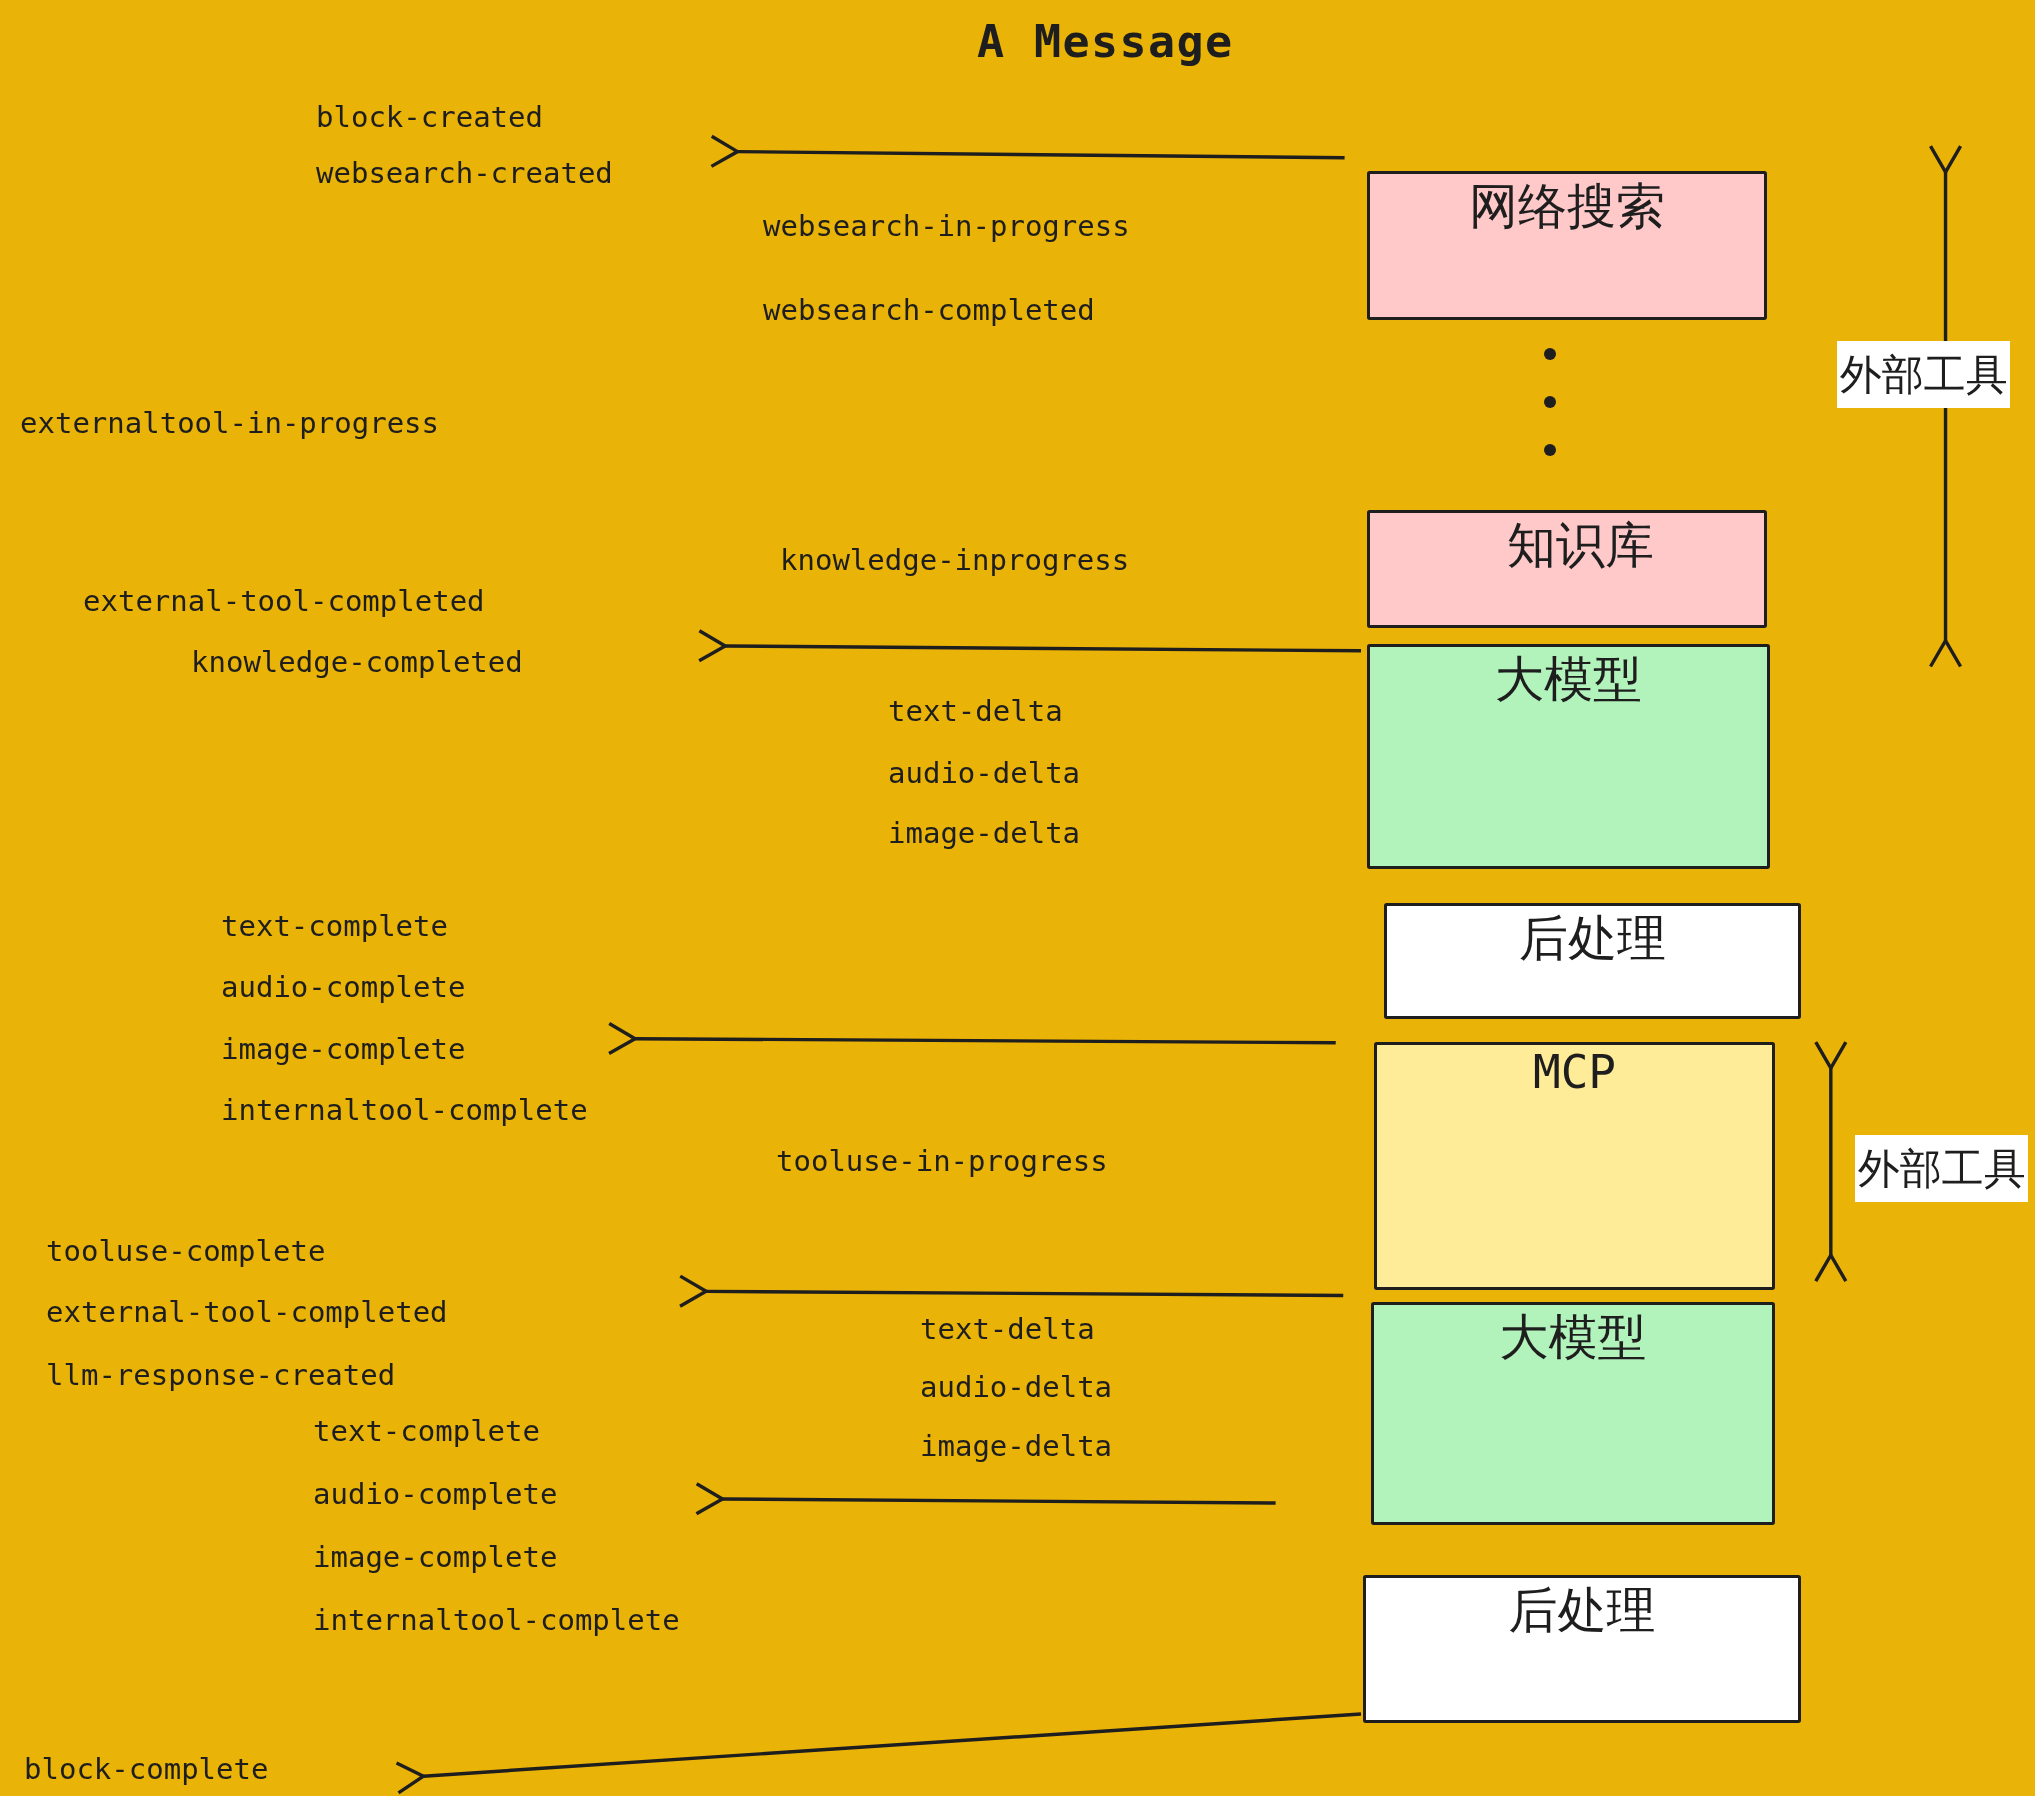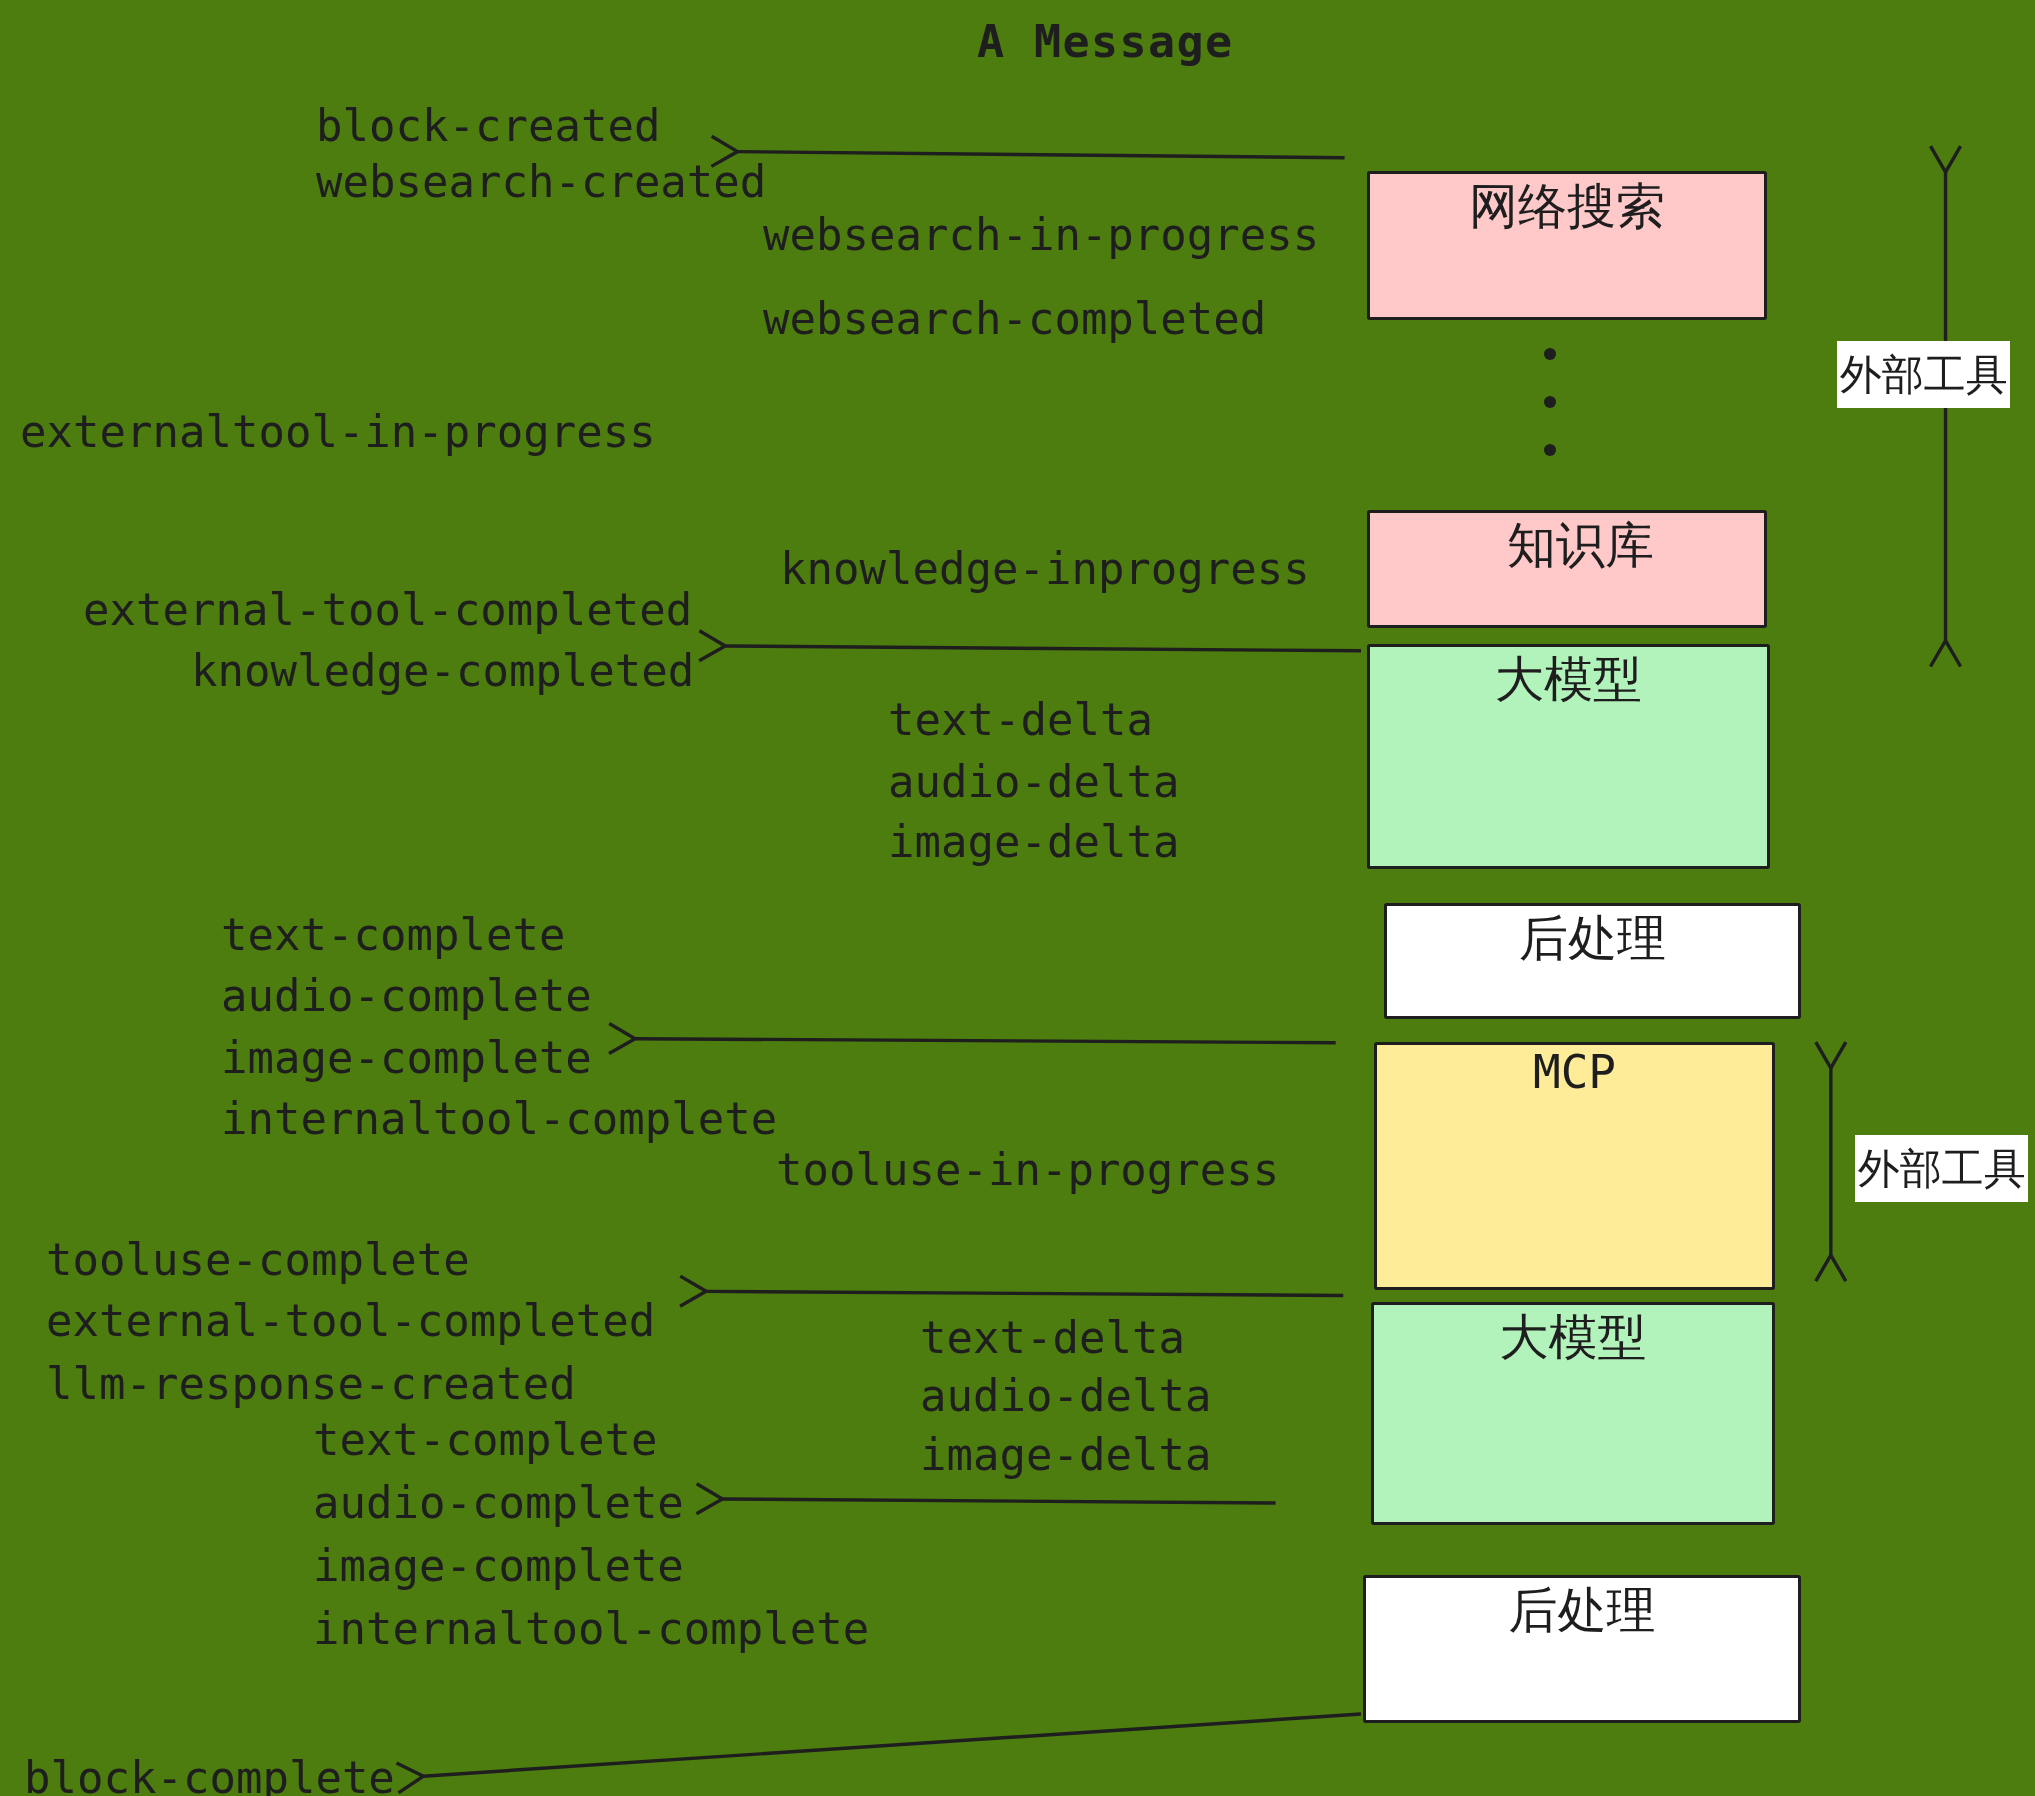--- a/index.html
+++ b/index.html
@@ -1,34 +1,34 @@
 <!DOCTYPE html>
 <html style="font-size:11px"><head>
 <meta charset="utf-8">
 <style>
   html, body { margin: 0; padding: 0; background: #ffffff; }
   #canvas {
     position: relative;
     width: 2035px;
     height: 1796px;
-    background: #4d7c0f;
+    background: #eab308;
     font-family: "DejaVu Sans Mono", monospace;
     color: #1e1e1e;
     overflow: hidden;
   }
   .title {
     position: absolute;
     font-size: 45px;
     font-weight: bold;
     letter-spacing: 1.4px;
     white-space: nowrap;
   }
   .evt {
     position: absolute;
-    font-size: 44px;
+    font-size: 29px;
     line-height: 1.15;
     white-space: nowrap;
   }
   .box {
     position: absolute;
     border: 3.4px solid #1e1e1e;
     border-radius: 2.7px;
     display: flex;
     align-items: flex-start;
     justify-content: center;

